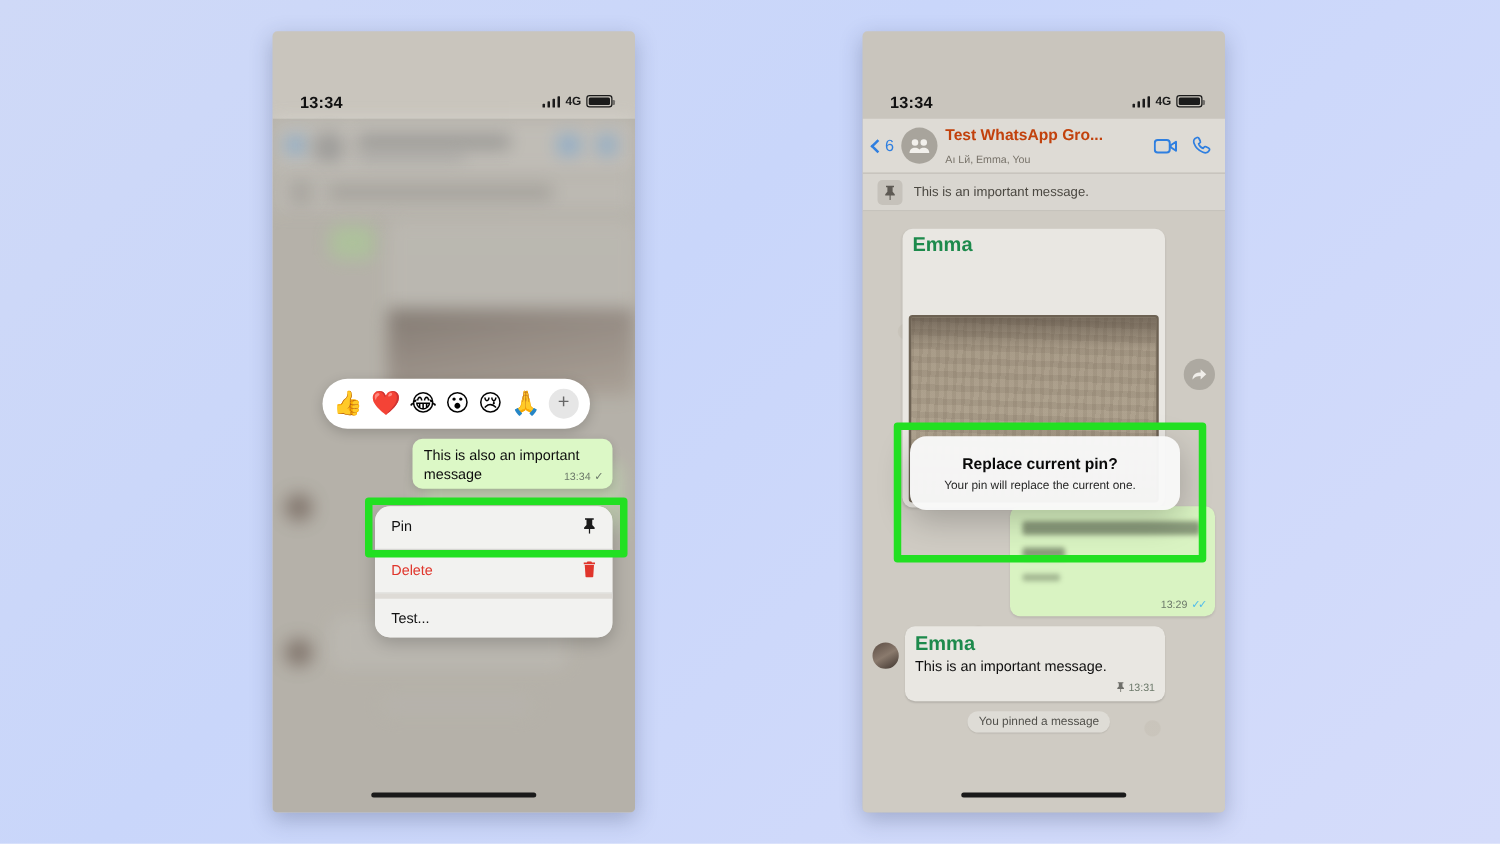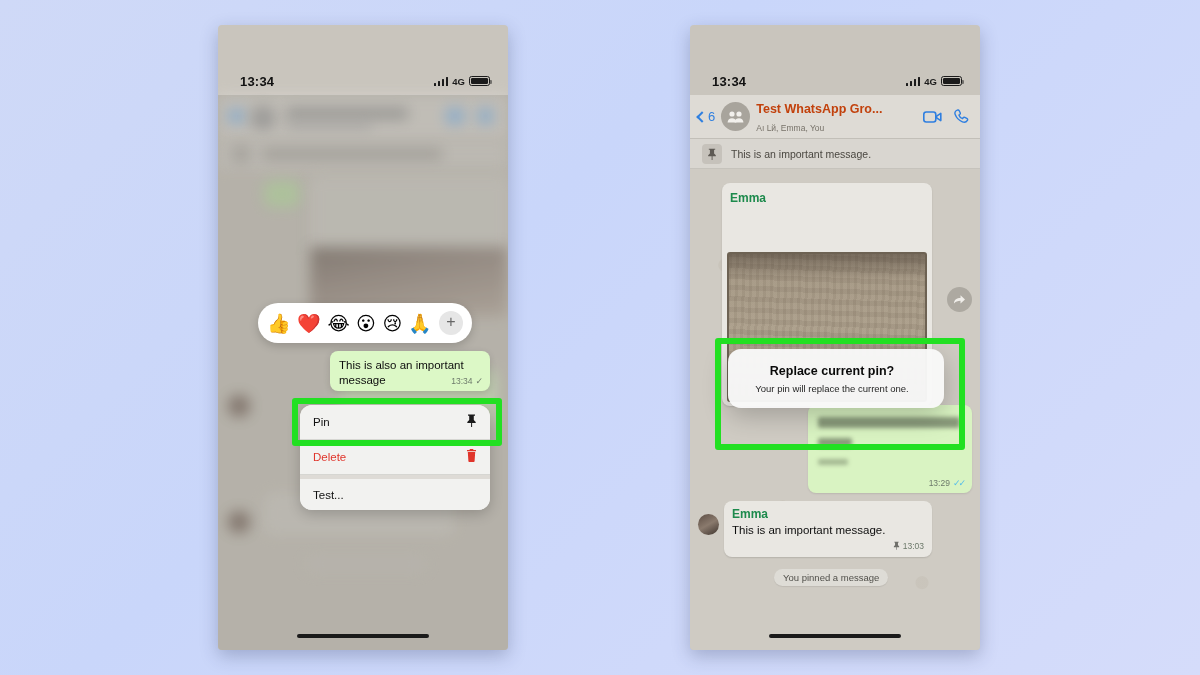--- a/index.html
+++ b/index.html
@@ -327,21 +327,21 @@
 
   .bub {
     border-radius: 8px;
     padding: 6px 8px 4px 8px;
     box-shadow: 0 1px 1.5px rgba(0,0,0,0.12);
     position: relative;
   }
   .bub-in  { background: #e9e7e2; }
   .bub-out { background: #d9f3c2; }
   .sender {
-    font-size: 12px;
+    font-size: 16px;
     font-weight: bold;
     color: #1d8a4c;
     margin-bottom: 2px;
   }
   .bub-txt { font-size: 11.5px; color: #0d0d0d; line-height: 1.32; }
 
   .sm-avatar {
     position: absolute;
     width: 21px; height: 21px;
     border-radius: 50%;
@@ -631,21 +631,21 @@
         <div class="sm-avatar" style="top:345px; left:8px;"></div>
         <div class="msg-in bub bub-in" style="top:332px; left:34px; width:208px;">
           <div class="sender">Emma</div>
           <div class="bub-txt">This is an important message.</div>
           <div class="meta-line" style="margin-top:1px;">
             <span class="ctx-ico">
               <svg width="7" height="9" viewBox="0 0 11 13">
                   <path d="M2 0.6h7v1.2H7.8v4.1l1.9 2.1v1.1H6.1V13h-1V9.1H1.3V8l1.9-2.1V1.8H2z" fill="#6f6f6a"></path>
                 </svg>
             </span>
-            <span class="meta-time">13:03</span>
+            <span class="meta-time">13:31</span>
           </div>
         </div>
 
         <div class="sys-chip" style="top:400px; left:84px;">
           <span>You pinned a message</span>
         </div>
 
         <div class="msg-out bub bub-out" style="top:436px; left:112px; width:160px;">
           <div class="bub-txt">This is also an important message</div>
           <div class="meta-line">

